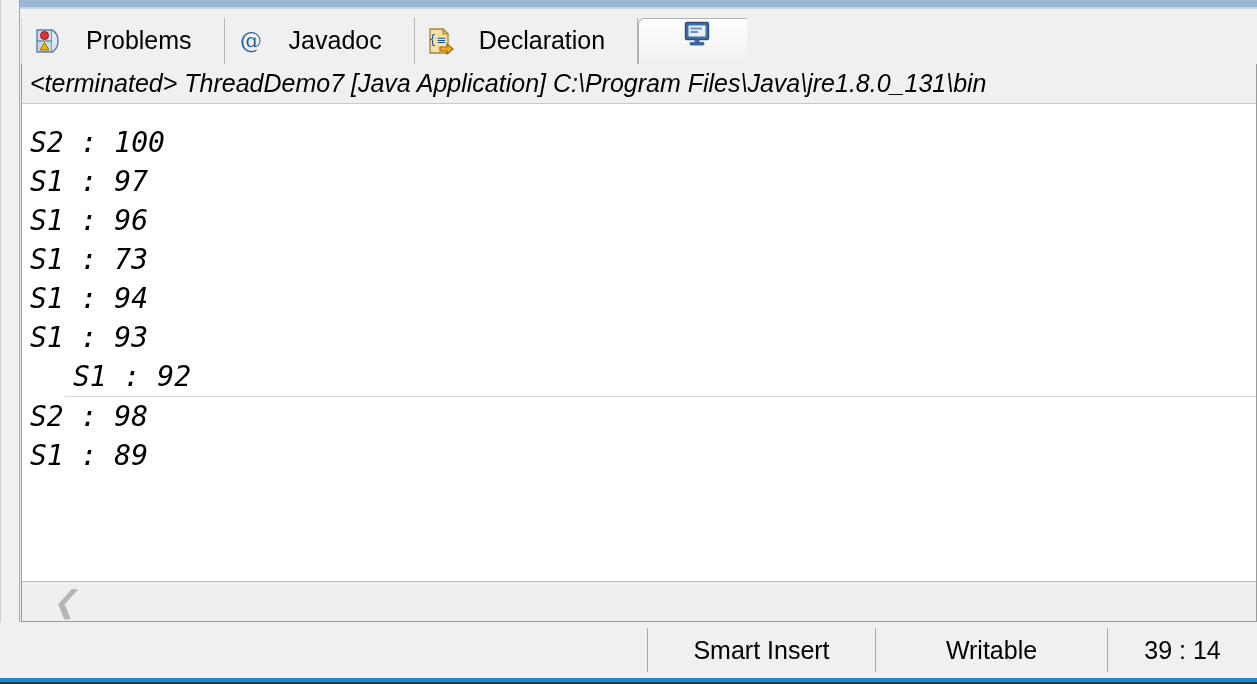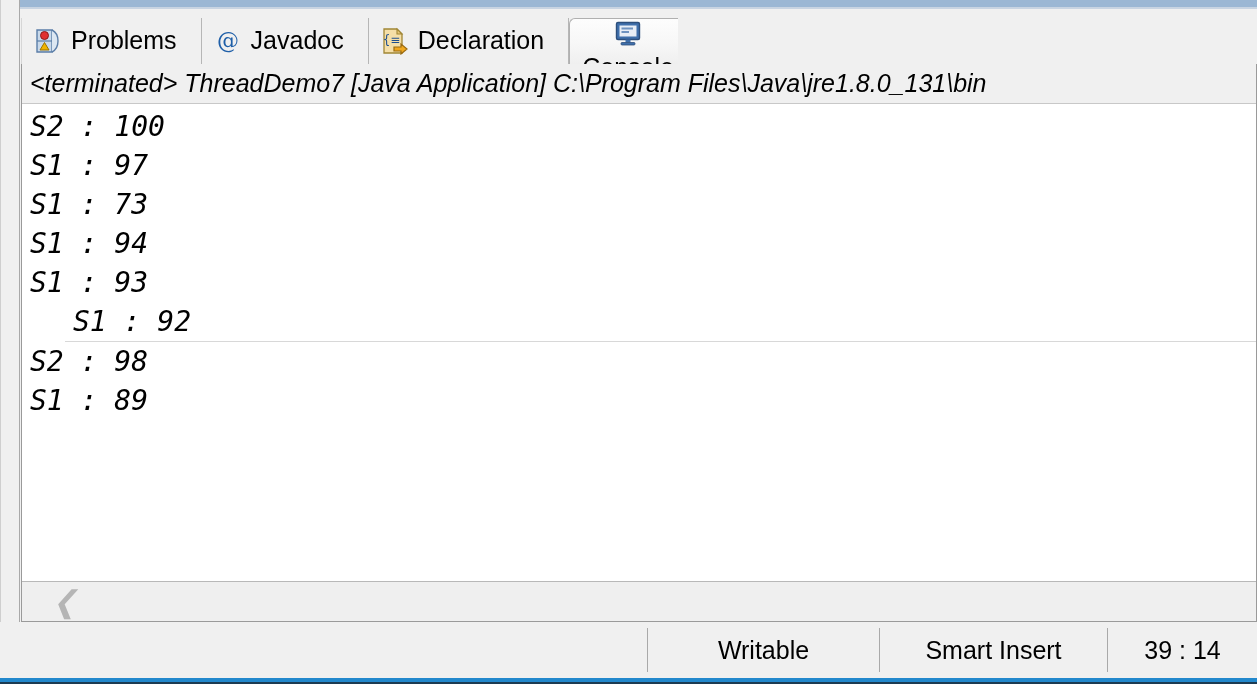--- a/index.html
+++ b/index.html
@@ -92,22 +92,22 @@
     top: 0px;
     height: 46px;
     display: flex;
     align-items: stretch;
   }
 
   .tab {
     position: relative;
     display: flex;
     align-items: center;
-    gap: 9px;
-    padding: 0 24px 0 12px;
+    gap: 24px;
+    padding: 0 32px 0 12px;
     height: 46px;
     box-sizing: border-box;
     font-size: 25px;
     color: #000000;
     white-space: nowrap;
     cursor: default;
   }
   .tab.inactive {
     border-right: 1px solid #b6b6b6;
   }
@@ -168,21 +168,21 @@
 
   
   .console-output {
     position: absolute;
     left: 0px;
     top: 41px;
     width: 1234px;
     height: 475px;
     background: #ffffff;
     overflow: hidden;
-    padding-top: 2px;
+    padding-top: 18px;
     box-sizing: border-box;
   }
   .console-line {
     height: 39px;
     line-height: 39px;
     padding-left: 8px;
     font-family: "DejaVu Sans Mono", monospace;
     font-size: 28px;
     color: #000000;
     white-space: pre;
@@ -338,37 +338,38 @@
       <div class="tab-strip-underline"></div>
     </div>
 
     <div class="console-panel">
 
       <div class="console-header">&lt;terminated&gt; ThreadDemo7 [Java Application] C:\Program Files\Java\jre1.8.0_131\bin</div>
 
       <div class="console-output">
         <div class="console-line">S2 : 100</div>
         <div class="console-line">S1 : 97</div>
+        <div class="console-line">S1 : 96</div>
         <div class="console-line">S1 : 73</div>
         <div class="console-line">S1 : 94</div>
         <div class="console-line">S1 : 93</div>
         <div class="console-line has-sep">S1 : 92</div>
         <div class="console-line">S2 : 98</div>
         <div class="console-line">S1 : 89</div>
       </div>
 
       <div class="hscroll">
         <span class="hscroll-left-arrow">❮</span>
       </div>
 
     </div>
   </div>
 
   <div class="status-bar">
+    <div class="status-cell insert">Smart Insert</div>
     <div class="status-cell writable">Writable</div>
-    <div class="status-cell insert">Smart Insert</div>
     <div class="status-cell position">39 : 14</div>
   </div>
 
   <div class="bottom-blue"></div>
   <div class="bottom-dark"></div>
 
 </div>
 
 </body></html>

